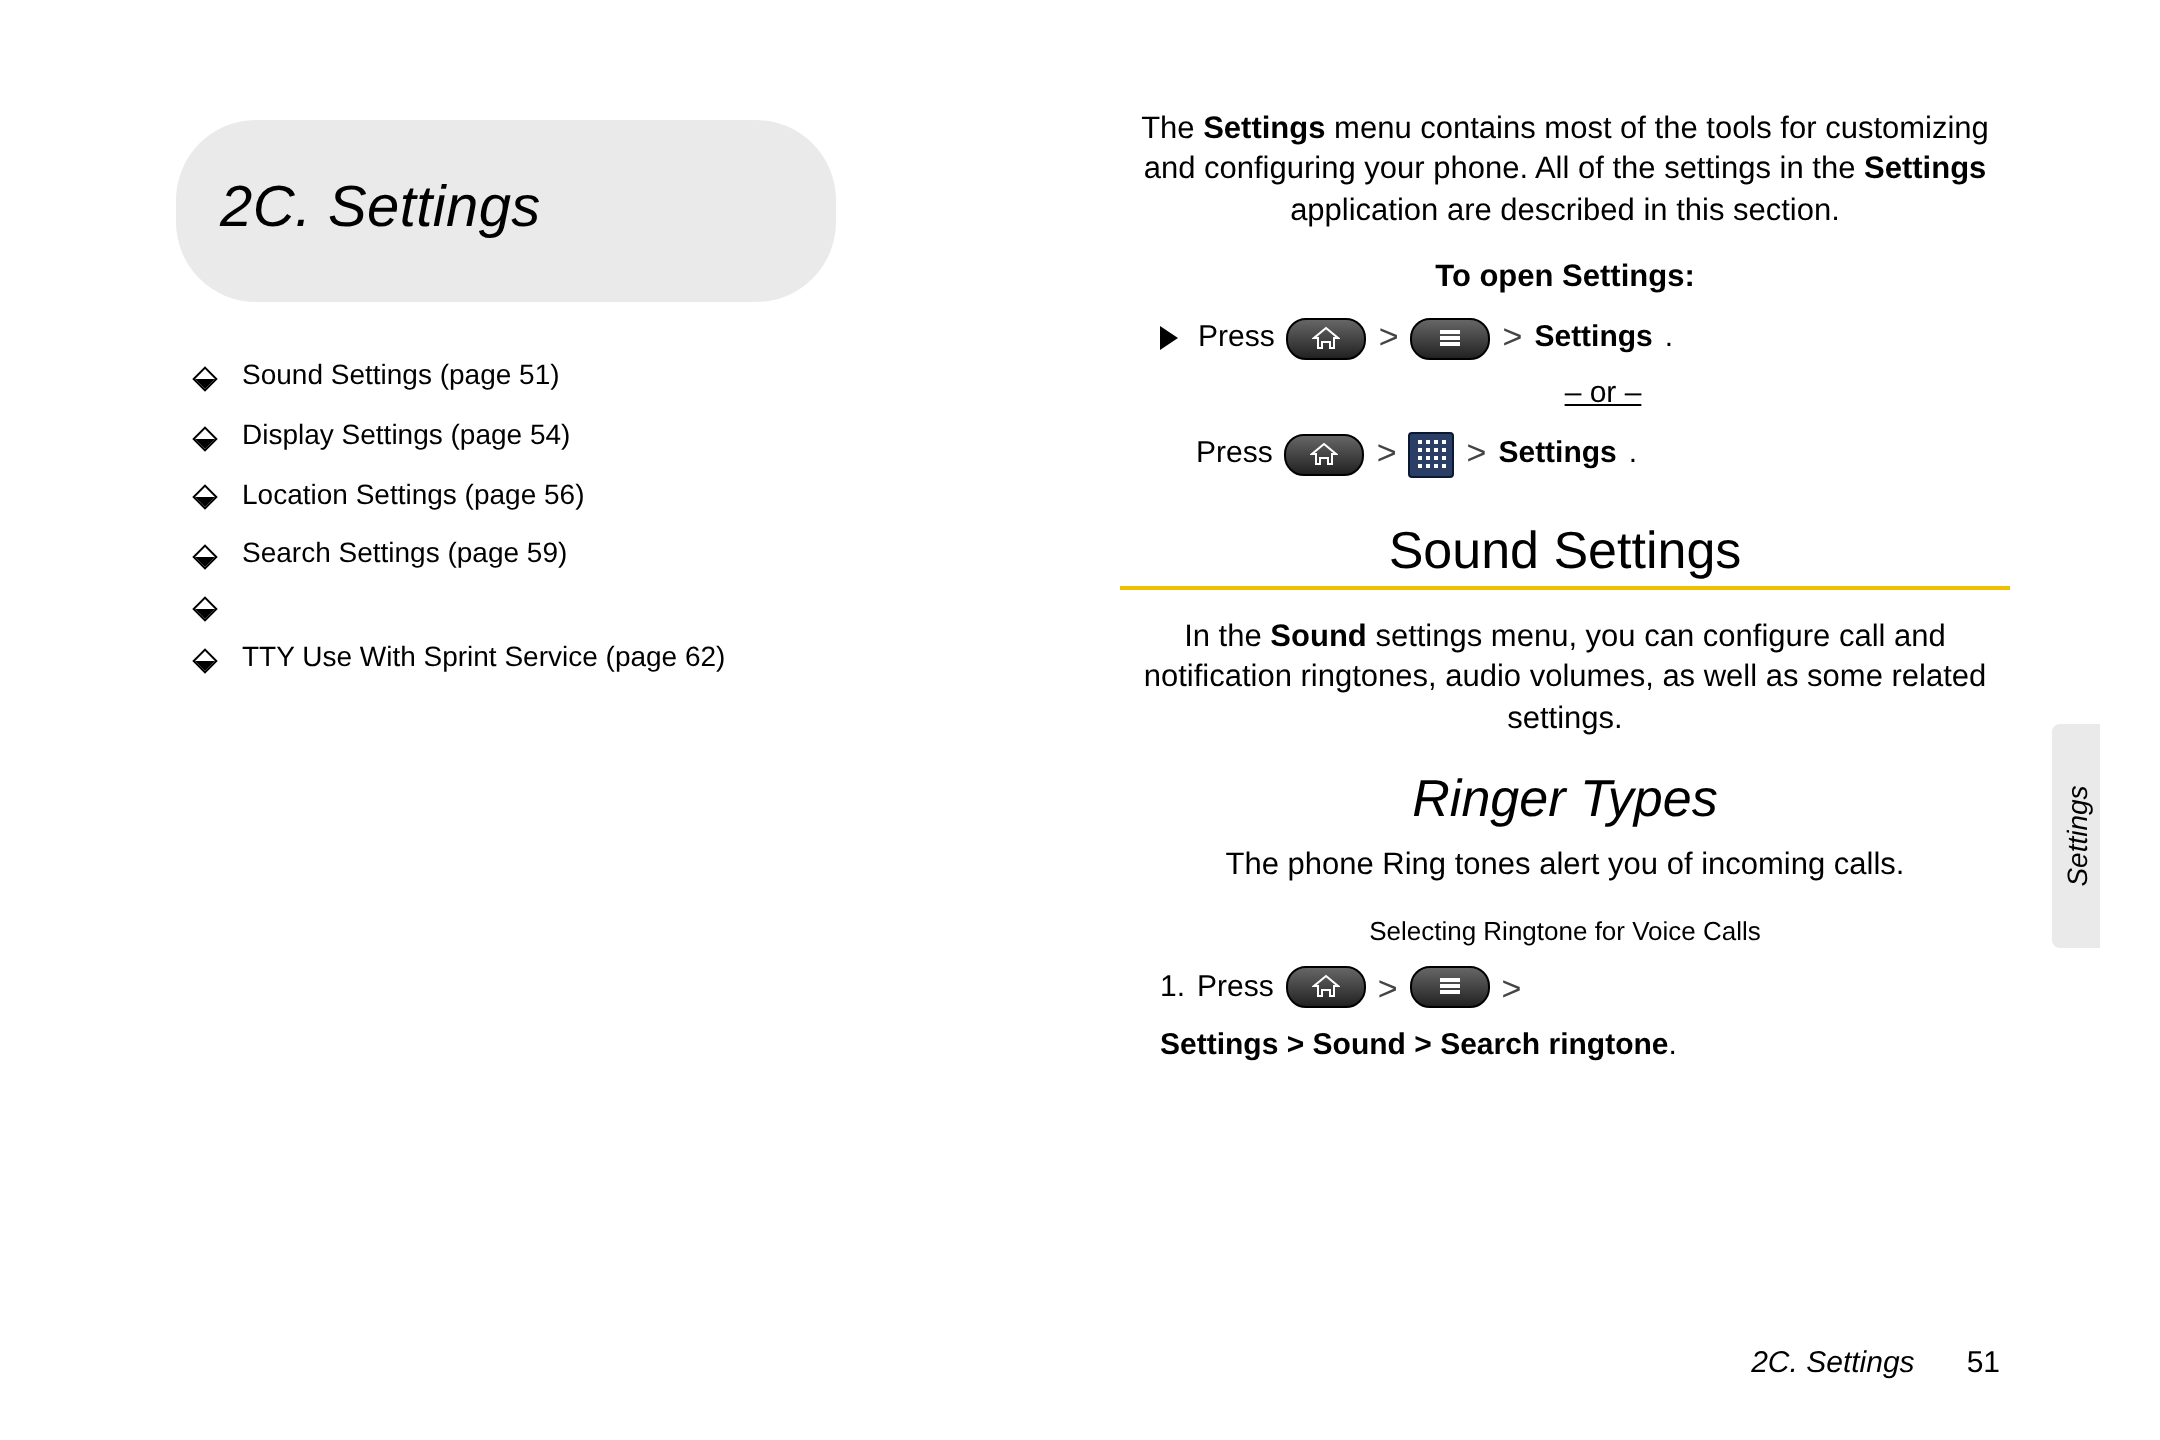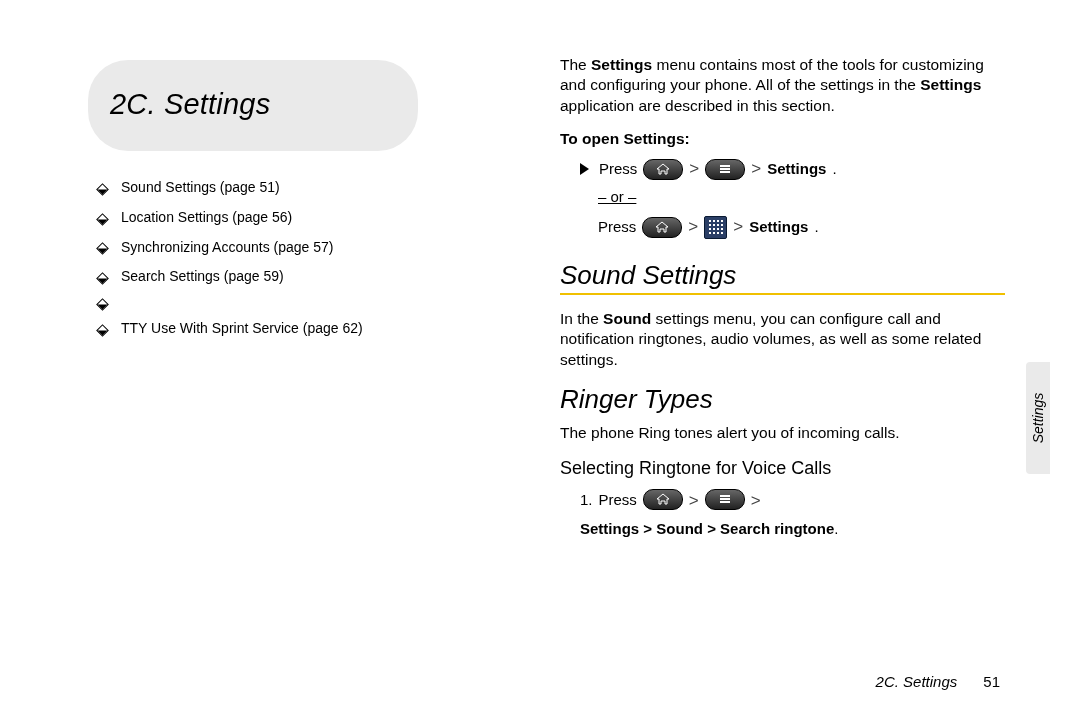--- a/index.html
+++ b/index.html
@@ -22,20 +22,21 @@
     position: absolute;
     left: 88px;
     top: 60px;
     width: 420px;
   }
   .col-right {
     position: absolute;
     left: 560px;
     top: 55px;
     width: 445px;
+    text-align: center;
   }
   .chapter-tab {
     background: #eaeaea;
     border-radius: 40px;
     padding: 28px 30px 30px 22px;
     width: 330px;
     box-sizing: border-box;
     margin-bottom: 28px;
   }
   .chapter-title {
@@ -120,37 +121,36 @@
   }
   .apps-grid {
     display: grid;
     grid-template-columns: repeat(4, 2px);
     grid-template-rows: repeat(4, 2px);
     gap: 2px;
   }
   .apps-grid span { background: #fff; width:2px; height:2px; }
   .bold { font-weight: 700; }
   .h1 {
-    font-style: italic;
     font-size: 26px;
     margin: 20px 0 2px 0;
   }
   .hr {
     height: 2px;
     background: #f0c000;
     width: 100%;
     margin-bottom: 14px;
   }
   .h2 {
     font-style: italic;
     font-size: 26px;
     margin: 4px 0 8px 0;
   }
   .h3 {
-    font-size: 18px;
+    font-size: 13px;
     margin: 11px 0 10px 0;
   }
   .num-step {
     margin-left: 20px;
     font-size: 15px;
     line-height: 1.4;
   }
   .num-step .row { display: flex; align-items: flex-start; gap: 6px; flex-wrap: wrap;}
   .side-tab {
     position: absolute;
@@ -191,25 +191,25 @@
     <div class="chapter-tab">
       <div class="chapter-title">2C. Settings</div>
     </div>
     <div class="toc">
       <div class="toc-item">
           <span class="diamond"></span>
           <span>Sound Settings (page 51)</span>
         </div>
       <div class="toc-item">
           <span class="diamond"></span>
+          <span>Display Settings (page 54)</span>
+        </div>
+      <div class="toc-item">
+          <span class="diamond"></span>
           <span>Location Settings (page 56)</span>
-        </div>
-      <div class="toc-item">
-          <span class="diamond"></span>
-          <span>Synchronizing Accounts (page 57)</span>
         </div>
       <div class="toc-item">
           <span class="diamond"></span>
           <span>Search Settings (page 59)</span>
         </div>
       <div class="toc-item">
           <span class="diamond"></span>
         </div>
       <div class="toc-item">
           <span class="diamond"></span>

